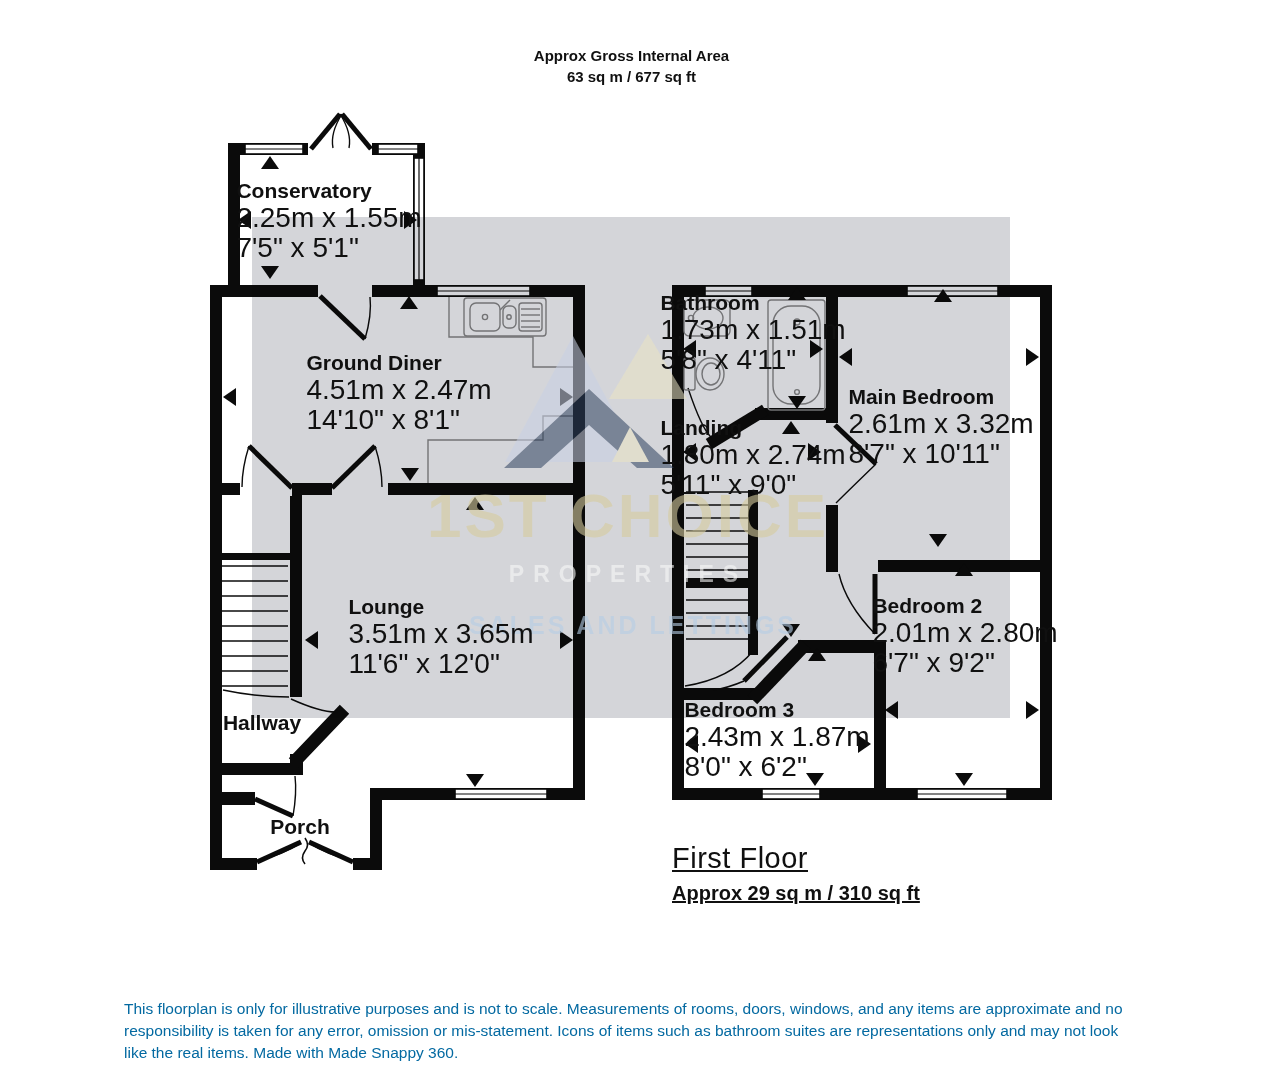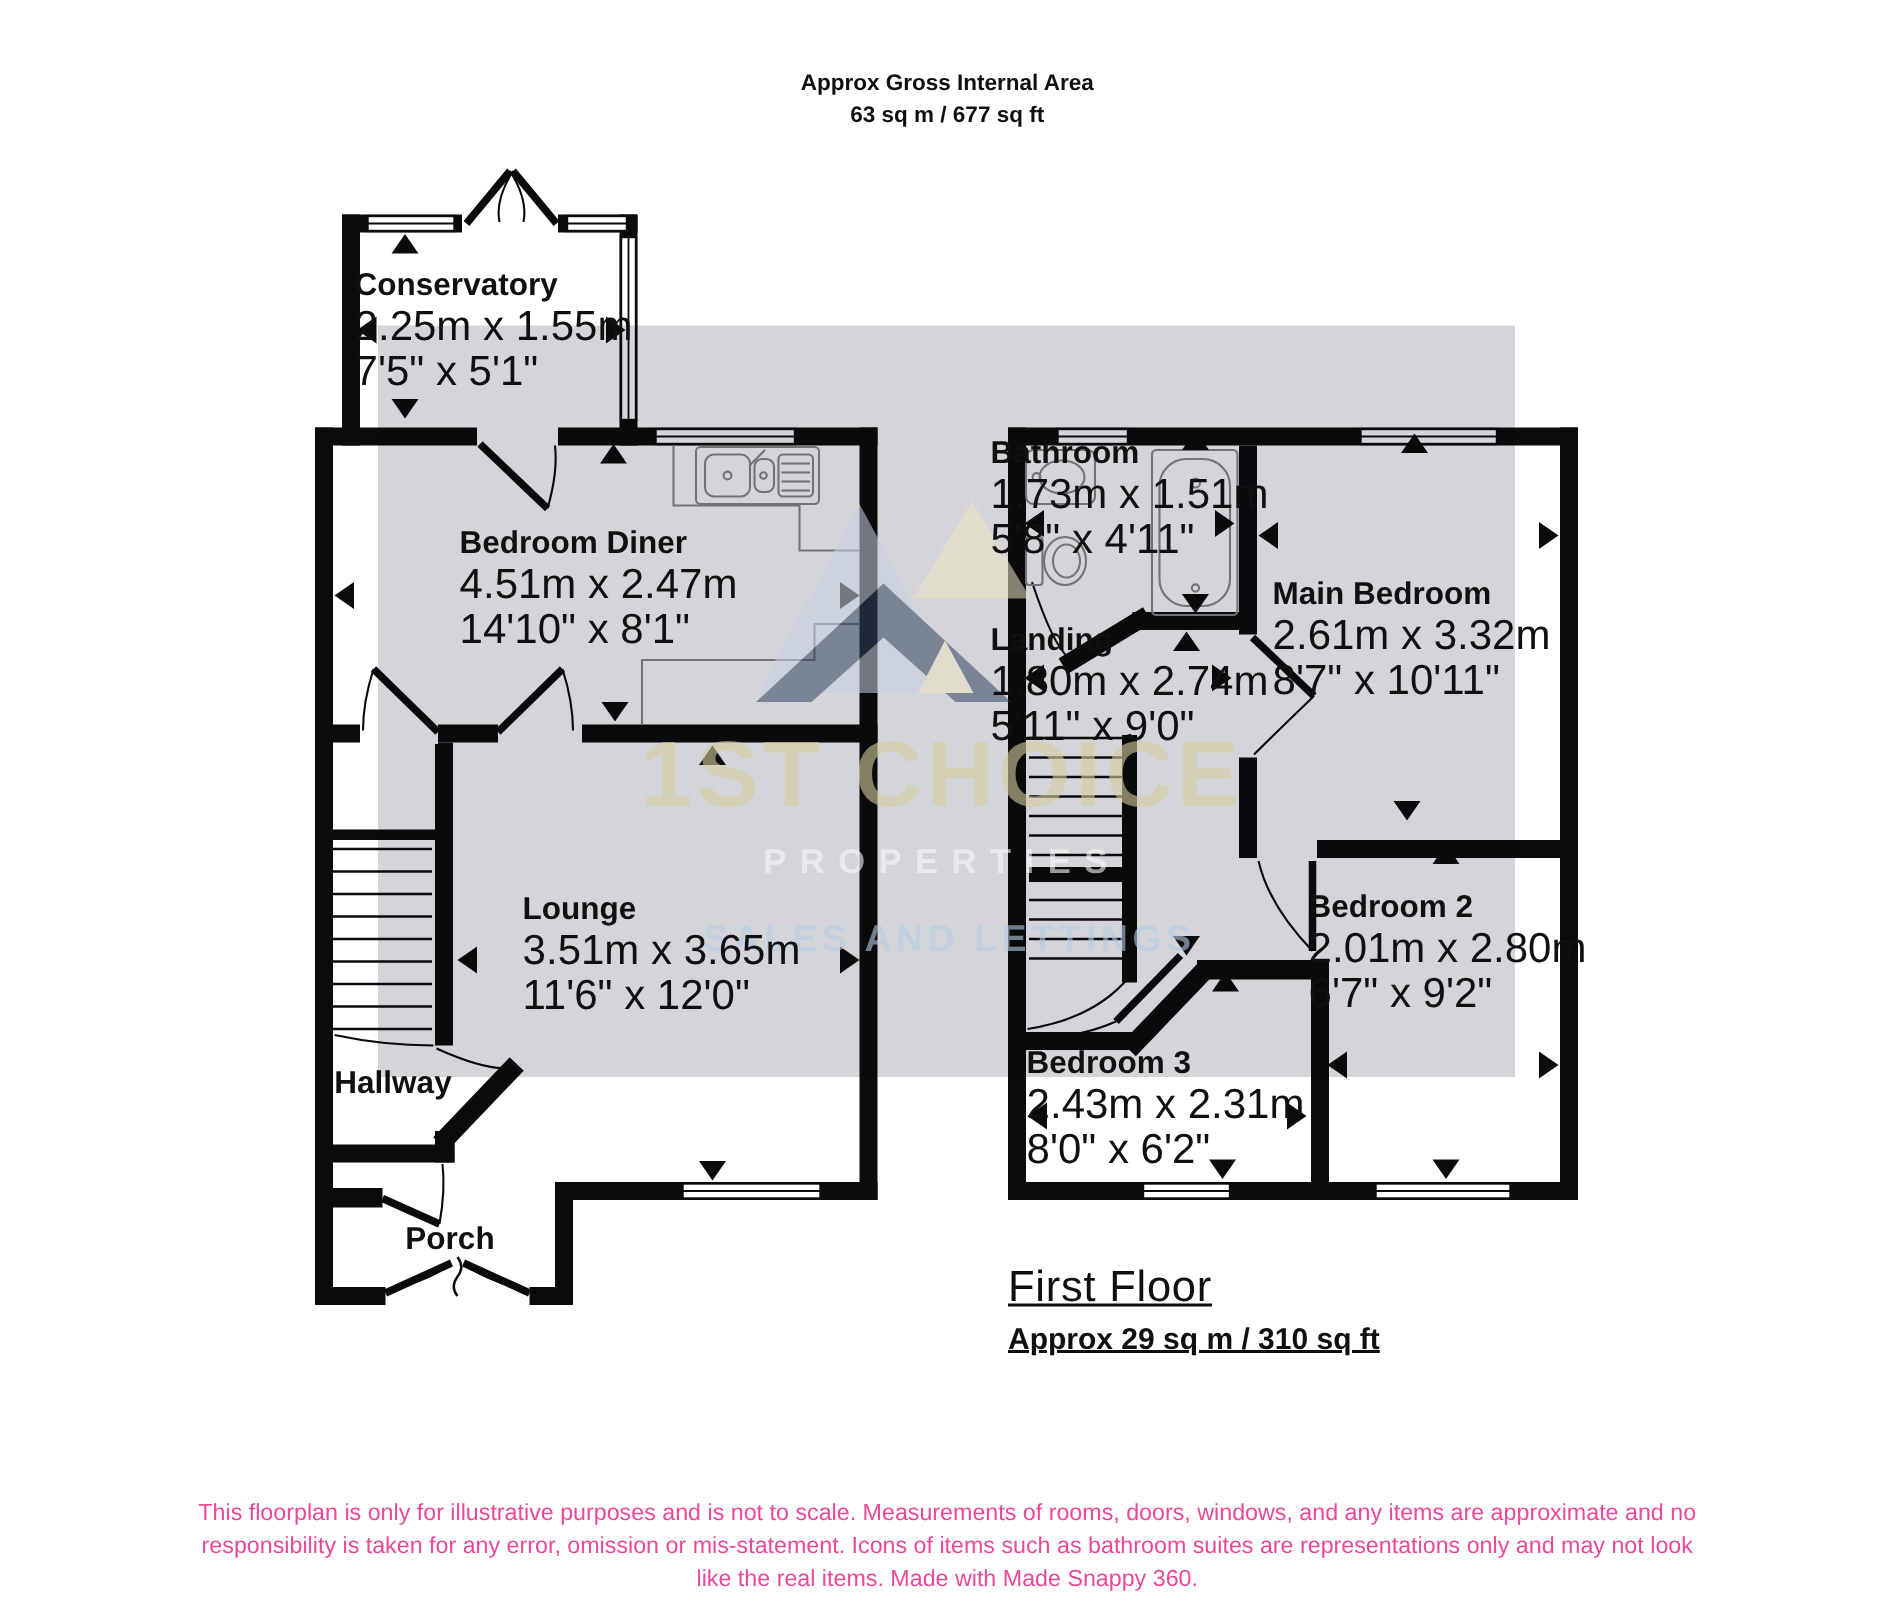--- a/index.html
+++ b/index.html
@@ -10,21 +10,21 @@
   .title{position:absolute;top:46px;left:0;width:100%;text-align:center;
          font-weight:bold;font-size:15px;line-height:1.38;}
   .room-label{position:absolute;transform:translate(-50%,-50%);text-align:left;
               line-height:1.05;white-space:nowrap;z-index:5;}
   .room-label .rname{font-weight:bold;font-size:21px;line-height:1.0;margin-bottom:2px;}
   .room-label .rdim{font-size:28px;line-height:1.07;}
   .floor-label{position:absolute;z-index:5;text-decoration:underline;}
   .floor-label .fl-name{font-size:29px;font-weight:400;letter-spacing:.5px;}
   .floor-label .fl-area{font-size:20px;font-weight:bold;margin-top:7px;text-align:right;}
   .disclaimer{position:absolute;top:998px;left:50%;transform:translateX(-50%);
-              width:1015px;text-align:center;font-size:15.5px;line-height:1.42;color:#ec4899;}
+              width:1015px;text-align:left;font-size:15.5px;line-height:1.42;color:#0369a1;}
 </style>
 </head>
 <body>
 
 <div class="canvas">
 
 <svg class="plan" width="1263" height="1080" viewBox="0 0 1263 1080">
 
   <g>
 
@@ -298,21 +298,21 @@
   <div>63 sq m / 677 sq ft</div>
 </div>
 
 <div class="room-label" style="left:329px;top:221px">
   <div class="rname">Conservatory</div>
   <div class="rdim">2.25m x 1.55m</div>
   <div class="rdim">7'5" x 5'1"</div>
 </div>
 
 <div class="room-label" style="left:399px;top:393px">
-  <div class="rname">Bedroom Diner</div>
+  <div class="rname">Ground Diner</div>
   <div class="rdim">4.51m x 2.47m</div>
   <div class="rdim">14'10" x 8'1"</div>
 </div>
 
 <div class="room-label" style="left:441px;top:637px">
   <div class="rname">Lounge</div>
   <div class="rdim">3.51m x 3.65m</div>
   <div class="rdim">11'6" x 12'0"</div>
 </div>
 
@@ -343,21 +343,21 @@
 </div>
 
 <div class="room-label" style="left:965px;top:636px">
   <div class="rname">Bedroom 2</div>
   <div class="rdim">2.01m x 2.80m</div>
   <div class="rdim">6'7" x 9'2"</div>
 </div>
 
 <div class="room-label" style="left:777px;top:740px">
   <div class="rname">Bedroom 3</div>
-  <div class="rdim">2.43m x 2.31m</div>
+  <div class="rdim">2.43m x 1.87m</div>
   <div class="rdim">8'0" x 6'2"</div>
 </div>
 
 
 <div class="floor-label" style="left:672px;top:842px">
   <div class="fl-name">First Floor</div>
   <div class="fl-area">Approx 29 sq m / 310 sq ft</div>
 </div>
 
 <div class="disclaimer">This floorplan is only for illustrative purposes and is not to scale. Measurements of rooms, doors, windows, and any items are approximate and no responsibility is taken for any error, omission or mis-statement. Icons of items such as bathroom suites are representations only and may not look like the real items. Made with Made Snappy 360.</div>

